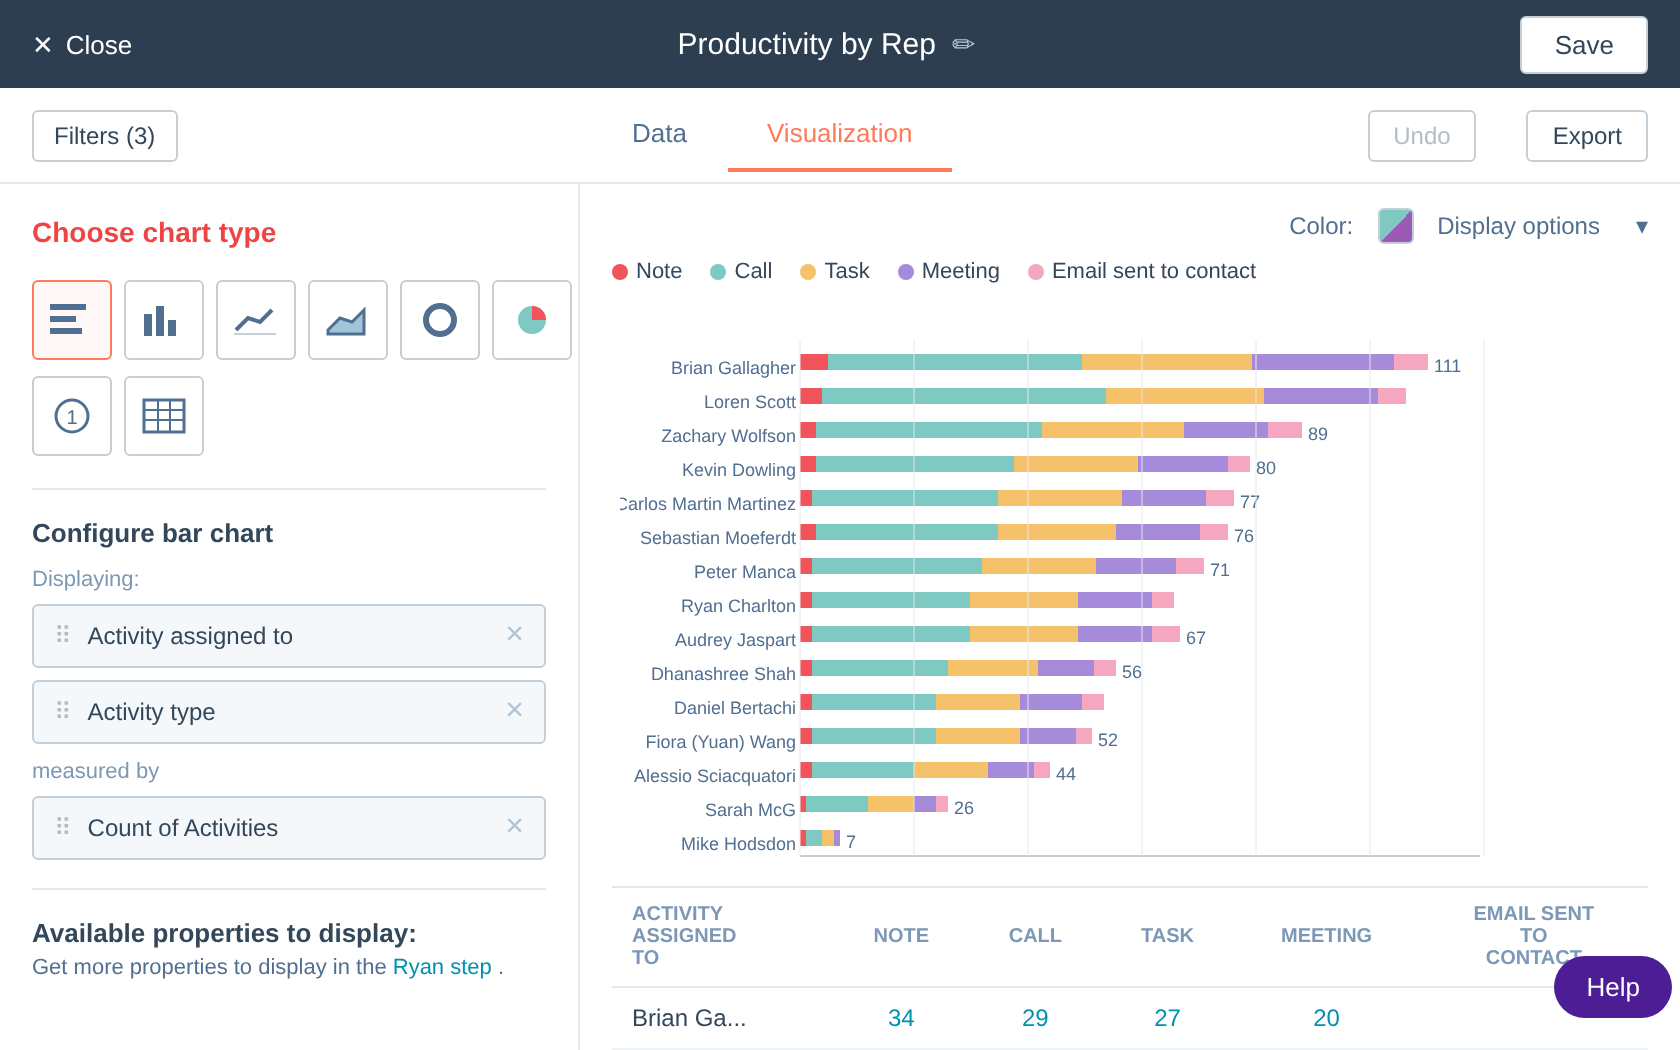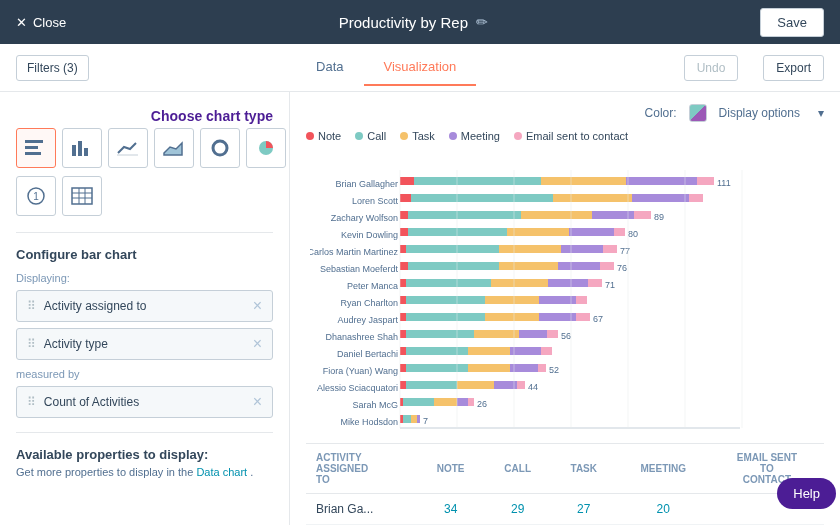--- a/index.html
+++ b/index.html
@@ -19,21 +19,21 @@
     .tab.active { color: #ff7a59; border-bottom: 2px solid #ff7a59; font-weight: 400; }
     .action-btns { display: flex; gap: 25px; }
     .action-btn { background: #fff; border: 1px solid #c5cfd8; border-radius: 3px; padding: 5px 12px; font-size: 12px; cursor: pointer; color: #33475b; }
     .action-btn.disabled { color: #b0bec5; }
 
     
     .main { display: flex; height: calc(525px - 88px); }
 
     
     .left-panel { width: 290px; min-width: 290px; background: #fff; border-right: 1px solid #e5e8eb; padding: 16px; overflow-y: auto; }
-    .section-title { font-size: 14px; font-weight: 600; color: #4c1d95; margin-bottom: 4px; text-align: right; }
+    .section-title { font-size: 14px; font-weight: 600; color: #ef4444; margin-bottom: 16px; }
     .chart-type-grid { display: grid; grid-template-columns: repeat(6, 40px); gap: 6px; margin-bottom: 8px; }
     .chart-type-grid-row2 { display: grid; grid-template-columns: repeat(6, 40px); gap: 6px; margin-bottom: 16px; }
     .chart-type-btn { width: 40px; height: 40px; border: 1px solid #c5cfd8; border-radius: 3px; display: flex; align-items: center; justify-content: center; cursor: pointer; background: #fff; font-size: 16px; }
     .chart-type-btn.active { border-color: #ff7a59; background: #fff8f6; }
     .divider { border: none; border-top: 1px solid #e5e8eb; margin: 14px 0; }
     .config-title { font-size: 13px; font-weight: 600; margin-bottom: 10px; }
     .sub-label { font-size: 11px; color: #7c98b6; margin-bottom: 6px; }
     .display-item { display: flex; align-items: center; border: 1px solid #c5cfd8; border-radius: 3px; padding: 7px 10px; margin-bottom: 6px; background: #f5f8fa; cursor: grab; }
     .display-item-text { flex: 1; font-size: 12px; }
     .display-item-x { color: #7c98b6; cursor: pointer; font-size: 14px; }
@@ -184,21 +184,21 @@
     <div class="display-item">
       <span class="drag-handle">⠿</span>
       <span class="display-item-text">Count of Activities</span>
       <span class="x-icon display-item-x">×</span>
     </div>
 
     <hr class="divider">
     <div class="available-title">Available properties to display:</div>
     <div class="available-desc">
       <span>Get more properties to display in the</span>
-      <span class="data-step-link">Data chart</span>
+      <span class="data-step-link">Ryan step</span>
       <span>.</span>
     </div>
   </div>
 
   <div class="right-panel">
     <div class="right-top">
       <span class="color-label">Color:</span>
       <span class="color-swatch"></span>
       <button class="display-options-btn">
         <span>Display options</span>

